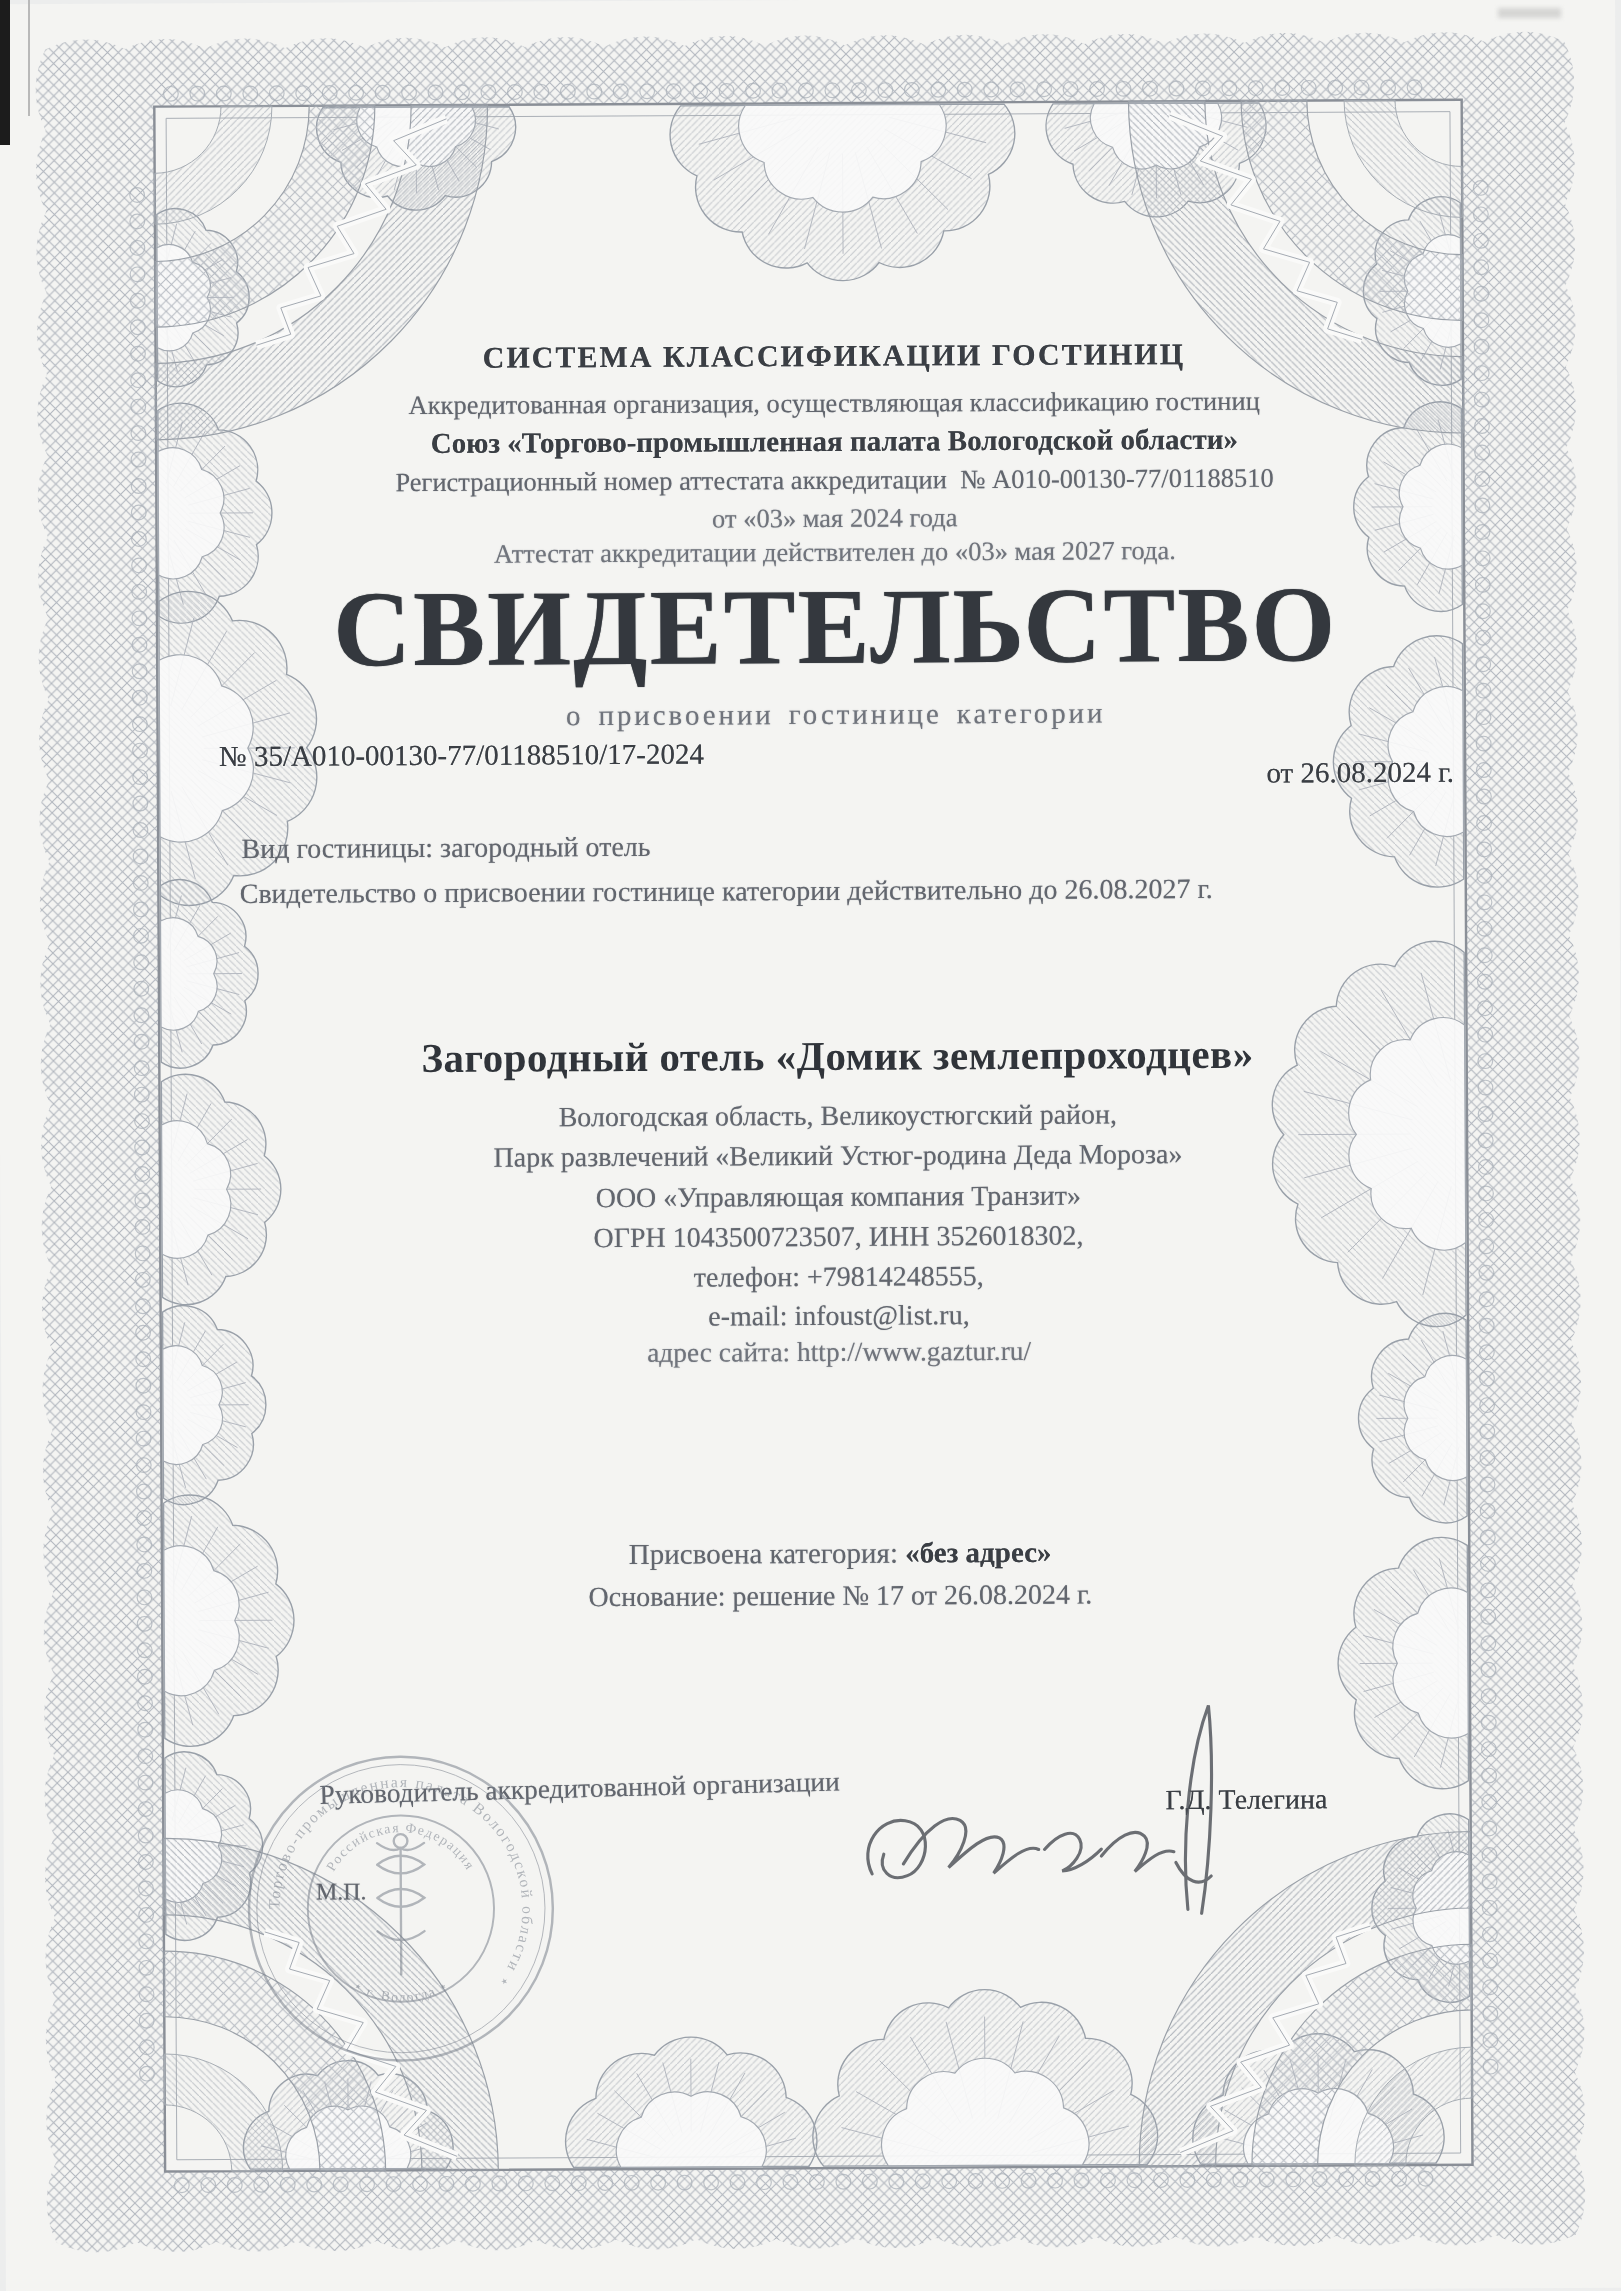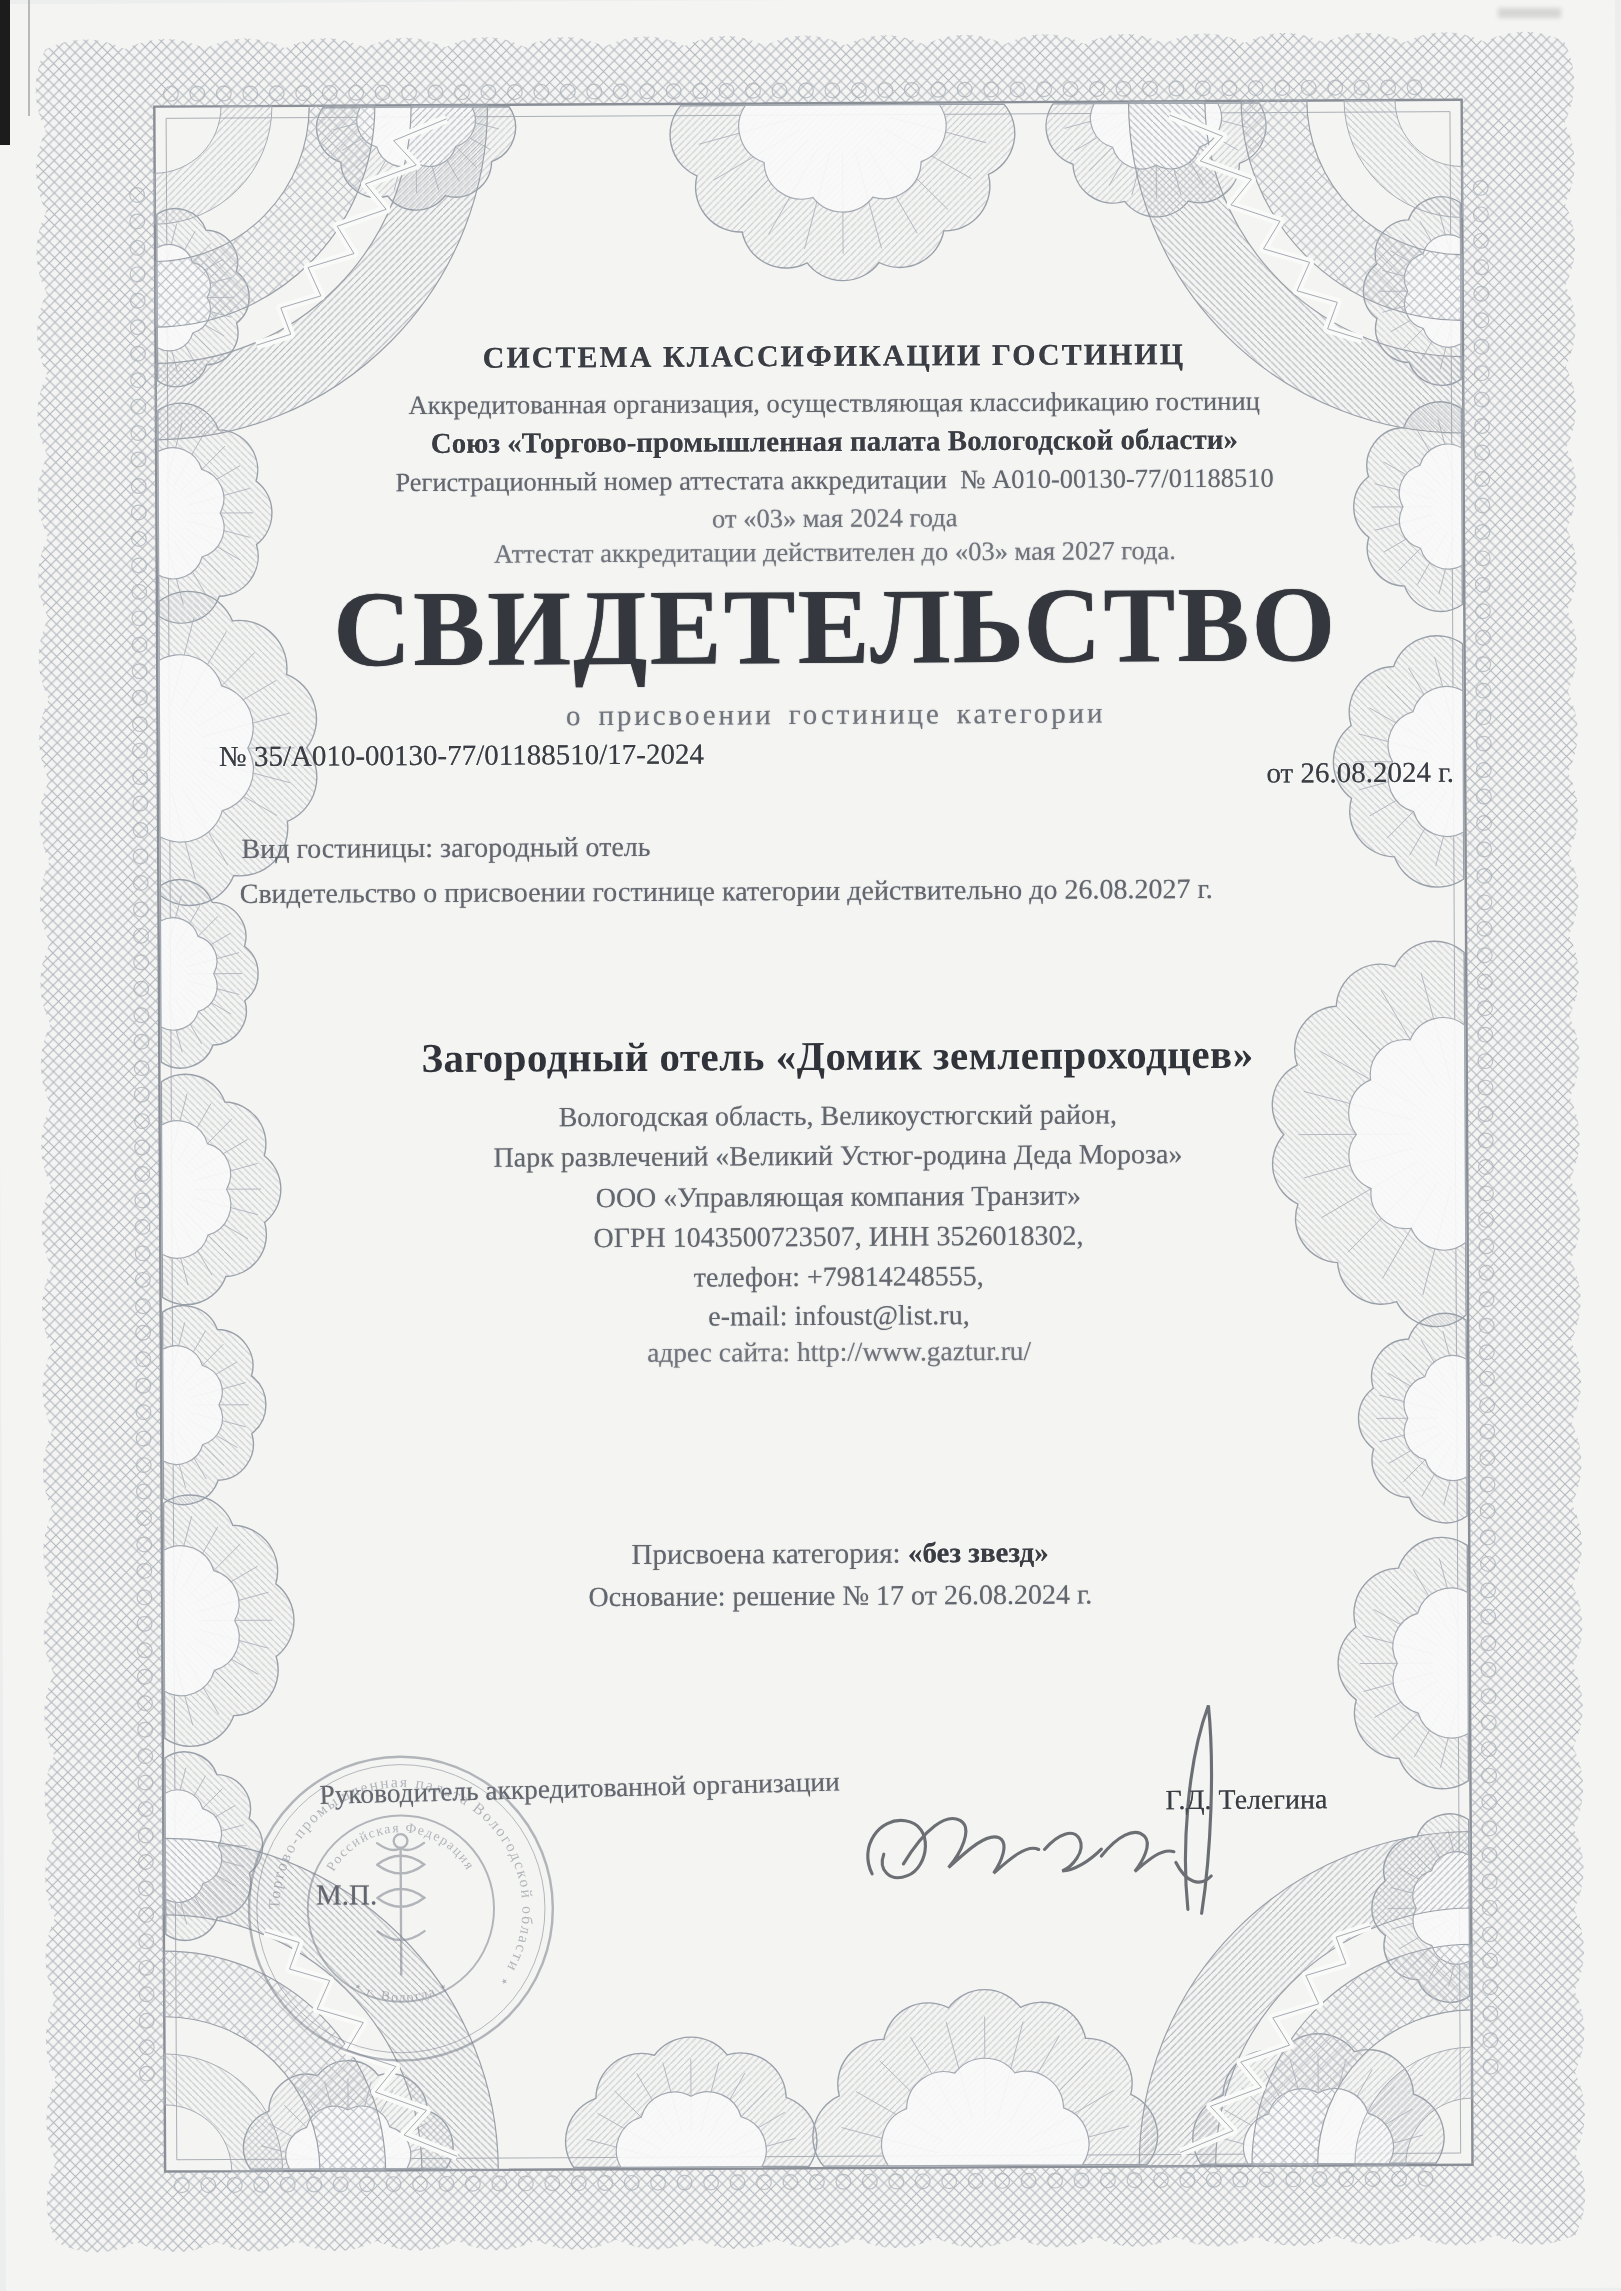--- a/index.html
+++ b/index.html
@@ -41,21 +41,21 @@
   .a2{top:1140px;font-size:28px;}
   .a3{top:1181px;font-size:28px;}
   .a4{top:1221px;font-size:28px;}
   .a5{top:1261px;font-size:28px;}
   .a6{top:1300px;font-size:28px;}
   .a7{top:1337px;font-size:27.4px;}
   .cat{top:1537px;font-size:29px;}
   .basis{top:1580px;font-size:28px;}
   .role{top:1772px;left:316px;font-size:27.4px;transform:rotate(-1.2deg);}
   .signname{top:1786px;left:1162px;font-size:28px;}
-  .mp{top:1876px;left:312px;font-size:29px;}
+  .mp{top:1876px;left:312px;font-size:24px;}
   .artifact{position:absolute;}
 </style>
 </head>
 <body>
 
 <div class="sheet">
 
   <svg class="deco" id="deco" width="1621" height="2292" viewBox="0 0 1654 2338">
     <defs>
       <pattern id="net" width="11" height="11" patternUnits="userSpaceOnUse">
@@ -680,21 +680,21 @@
     <div class="t c a2 soft">Парк развлечений «Великий Устюг-родина Деда Мороза»</div>
     <div class="t c a3 soft">ООО «Управляющая компания Транзит»</div>
     <div class="t c a4 soft">ОГРН 1043500723507, ИНН 3526018302,</div>
     <div class="t c a5 soft">телефон: +79814248555,</div>
     <div class="t c a6 soft">e-mail: infoust@list.ru,</div>
     <div class="t c a7 softer">адрес сайта: http://www.gaztur.ru/</div>
 
     <div class="t c cat">
       <span class="soft">Присвоена категория:</span>
       <span> </span>
-      <span class="b ink">«без звезд»</span>
+      <span class="b ink">«без адрес»</span>
     </div>
     <div class="t c basis soft">Основание: решение № 17 от 26.08.2024 г.</div>
 
     <div class="t role soft">Руководитель аккредитованной организации</div>
     <div class="t signname ink">Г.Д. Телегина</div>
     <div class="t mp soft">М.П.</div>
 
     <svg class="deco" width="1621" height="2292" viewBox="0 0 1654 2338">
       <defs>
         <path id="stampOuter" d="M281 1945 A124 124 0 1 1 529 1945 A124 124 0 1 1 281 1945"></path>

